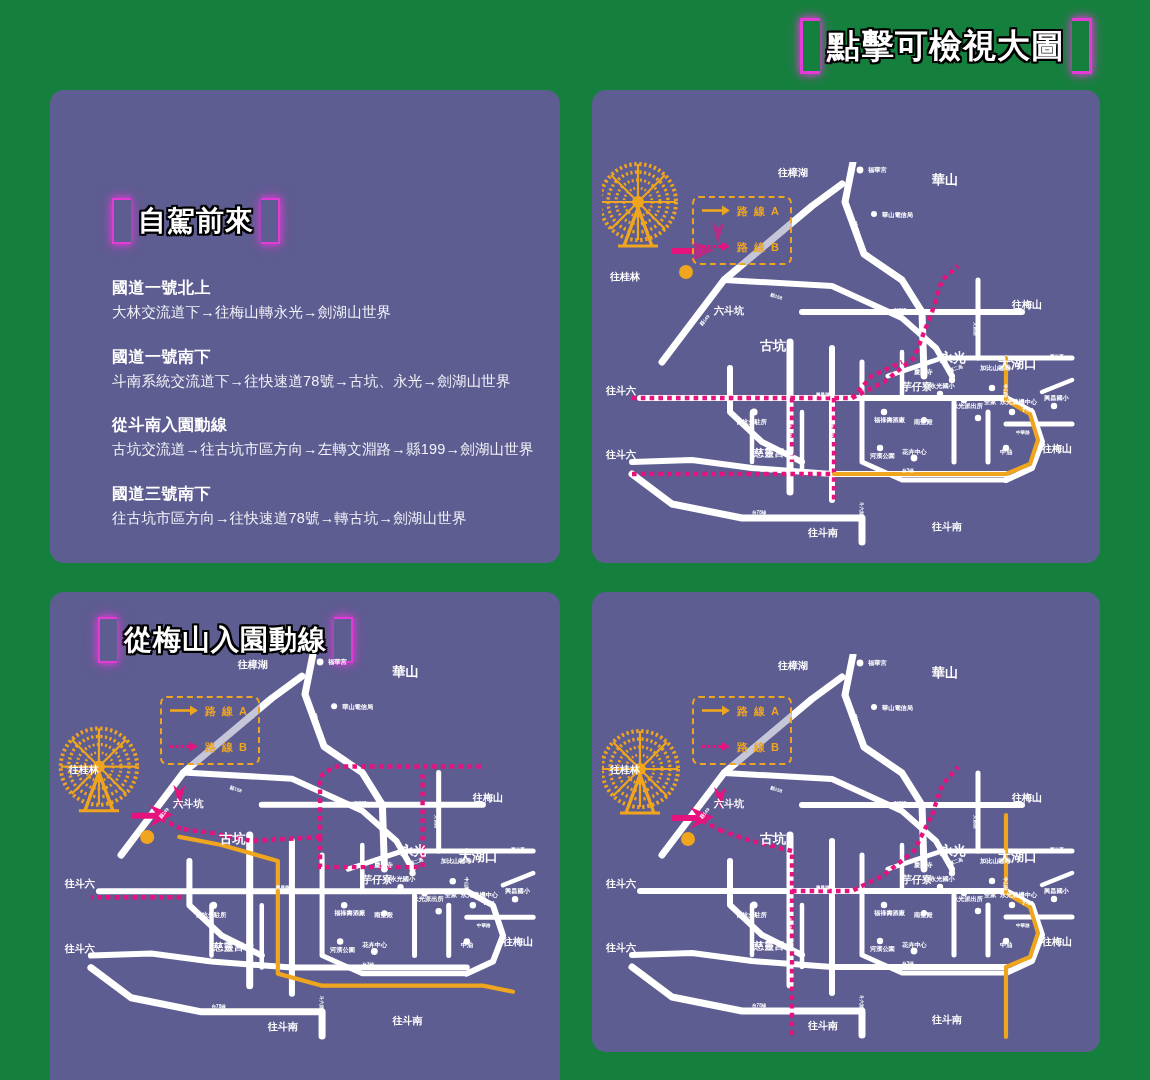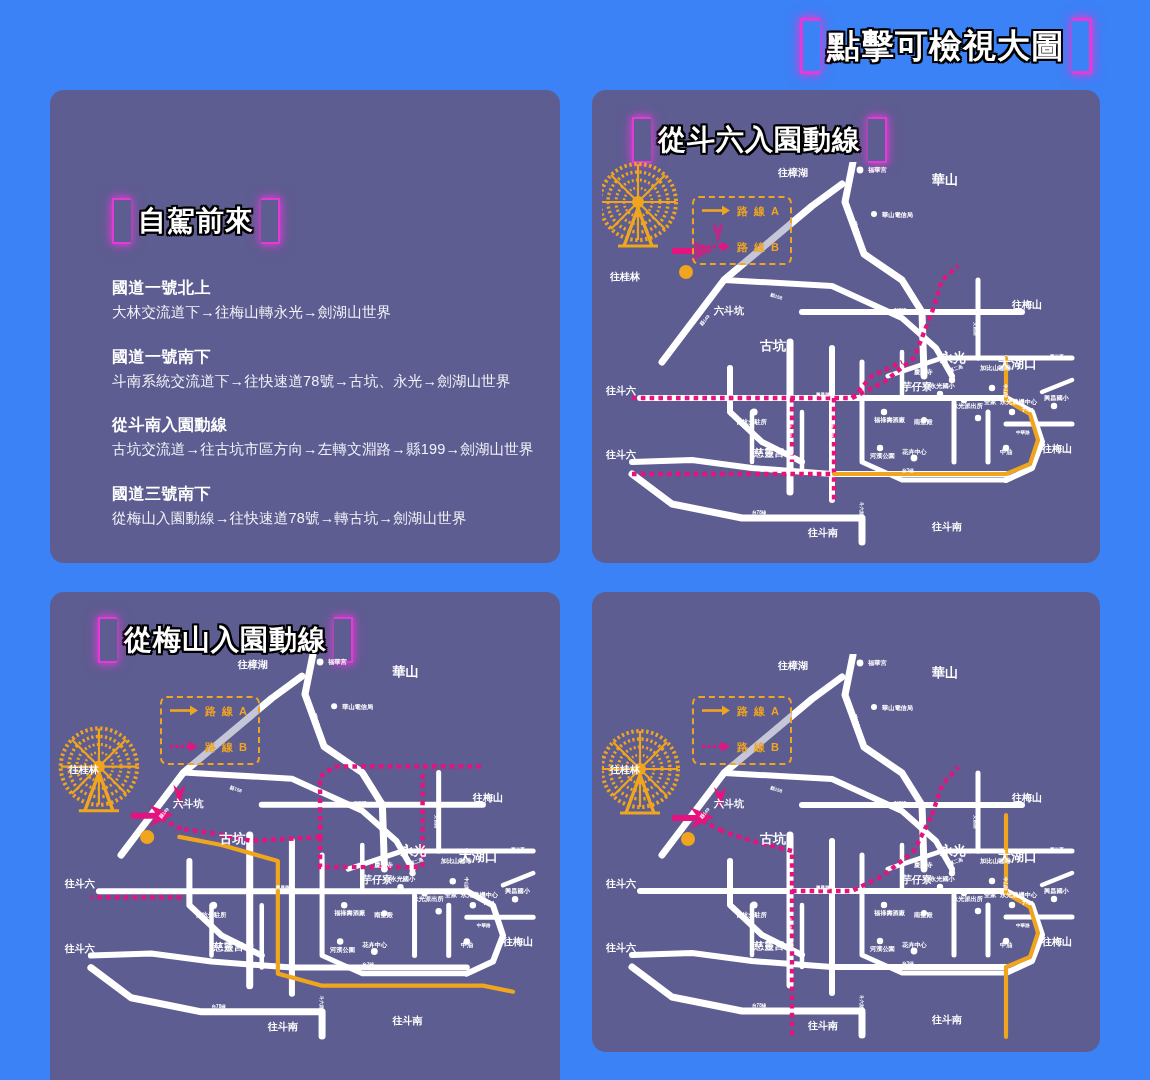--- a/index.html
+++ b/index.html
@@ -10,21 +10,21 @@
     height: 1080px;
     background: #181a66;
     font-family: "Liberation Sans", "DejaVu Sans", sans-serif;
     overflow: hidden;
   }
 
   #root {
     position: relative;
     width: 1150px;
     height: 1080px;
-    background: #3b82f6;
+    background: #15803d;
   }
 
   
   .banner {
     position: absolute;
     top: 18px;
     right: 58px;
     display: flex;
     align-items: center;
     height: 56px;
@@ -186,31 +186,26 @@
       <div class="dir-item">
         <div class="dir-title">國道一號南下</div>
         <div class="dir-detail">斗南系統交流道下→往快速道78號→古坑、永光→劍湖山世界</div>
       </div>
       <div class="dir-item">
         <div class="dir-title">從斗南入園動線</div>
         <div class="dir-detail">古坑交流道→往古坑市區方向→左轉文淵路→縣199→劍湖山世界</div>
       </div>
       <div class="dir-item">
         <div class="dir-title">國道三號南下</div>
-        <div class="dir-detail">從梅山入園動線→往快速道78號→轉古坑→劍湖山世界</div>
+        <div class="dir-detail">往古坑市區方向→往快速道78號→轉古坑→劍湖山世界</div>
       </div>
     </div>
   </div>
 
   <div class="panel" id="panel-douliu">
-    <div class="panel-head">
-      <span class="brk l"></span>
-      <span class="hd-text">從斗六入園動線</span>
-      <span class="brk r"></span>
-    </div>
 
     <div class="map-wrap">
       <svg class="map-svg" viewBox="0 0 490 390">
         <g class="map-roads">
 
           <path class="road" stroke-width="7" d="M251 0 L243 40 L262 92 L300 118 L320 150 L322 212"></path>
           <path class="road" stroke-width="6" d="M322 150 L244 150 L200 150"></path>
           <path class="road" stroke-width="6" d="M322 150 L420 150"></path>
           <path class="road" stroke-width="5" d="M376 118 L376 196"></path>
           <path class="road" stroke-width="6" d="M122 118 L230 124 L300 156 L334 186 L350 214"></path>

